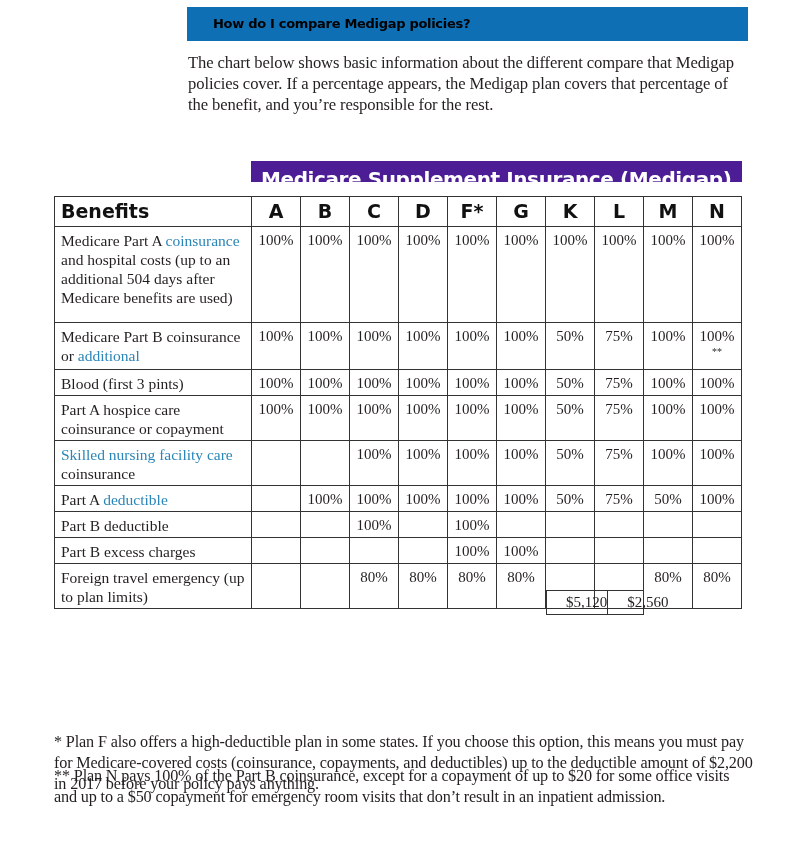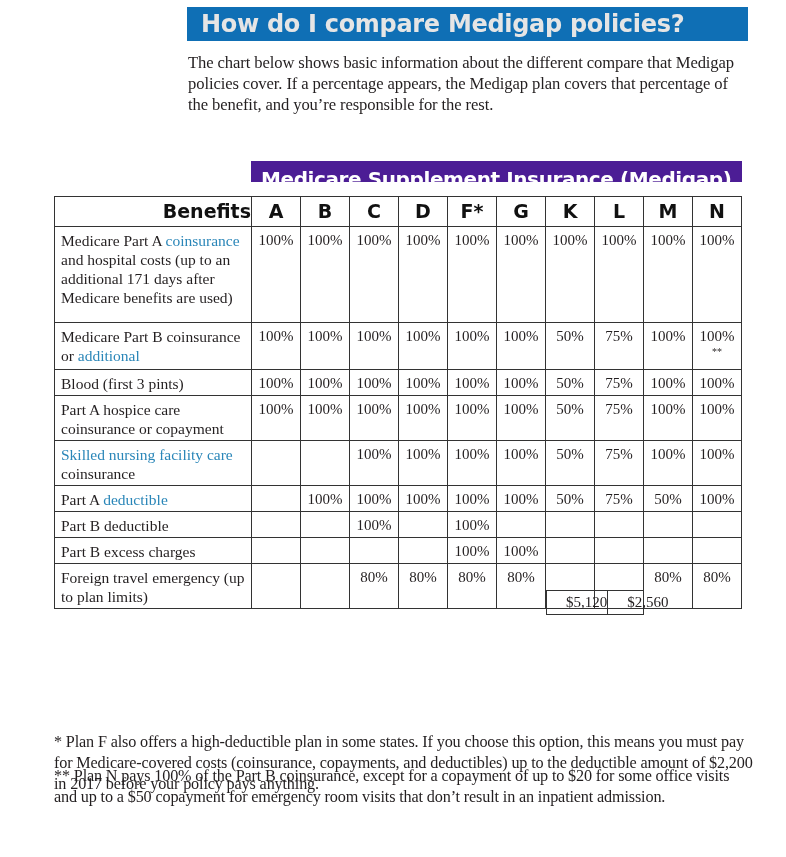--- a/index.html
+++ b/index.html
@@ -1,23 +1,23 @@
 <!DOCTYPE html>
 <html><head>
 <meta charset="utf-8">
 <style>
   * { box-sizing: border-box; margin: 0; padding: 0; }
   html, body { width: 786px; height: 857px; background: #ffffff; overflow: hidden; }
   body { position: relative; font-family: "Liberation Serif", "DejaVu Serif", serif; color: #231f20; }
 
   .title-banner {
     position: absolute; left: 187px; top: 7px; width: 561px; height: 34px;
-    background: #0f6fb5; color: #e5e5e5;
+    background: #0f6fb5; color: #000000;
     font-family: "DejaVu Sans", "Liberation Sans", sans-serif; font-weight: bold;
-    font-size: 24px; line-height: 34px; padding-left: 14px; letter-spacing: -0.3px;
+    font-size: 13px; line-height: 34px; padding-left: 26px; letter-spacing: -0.3px;
   }
   .intro {
     position: absolute; left: 188px; top: 52px; width: 560px;
     font-size: 16.6px; line-height: 21px; letter-spacing: -0.1px;
   }
 
   .plans-banner {
     position: absolute; left: 251px; top: 161px; width: 491px; height: 21px;
     background: #4c1d95; color: #ffffff;
     font-family: "DejaVu Sans", "Liberation Sans", sans-serif; font-weight: bold;
@@ -28,21 +28,21 @@
     position: absolute; left: 54px; top: 196px;
     border-collapse: collapse; table-layout: fixed;
   }
   table.grid td, table.grid th {
     border: 1.6px solid #333333; vertical-align: top;
   }
   table.grid th {
     font-family: "DejaVu Sans", "Liberation Sans", sans-serif; font-weight: bold;
     font-size: 19px; height: 30px; text-align: center; line-height: 28px; color: #111;
   }
-  table.grid th.benefits-head { text-align: right; padding-left: 18px; font-size: 19px; }
+  table.grid th.benefits-head { text-align: left; padding-left: 6px; font-size: 19px; }
   table.grid td.benefit {
     font-size: 15.5px; line-height: 19px; padding: 4px 5px 2px 6px; text-align: left;
   }
   table.grid td.val {
     font-size: 15px; line-height: 19px; text-align: center; padding-top: 4px;
   }
   .val .sub { display: block; font-size: 10px; line-height: 12px; }
   .link { color: #2a86b8; }
 
   col.c-benefit { width: 197px; }
@@ -97,21 +97,21 @@
         <th>F*</th>
         <th>G</th>
         <th>K</th>
         <th>L</th>
         <th>M</th>
         <th>N</th>
       </tr>
   </thead>
   <tbody id="table-body">
       <tr style="height: 96px;">
-        <td class="benefit"><span>Medicare Part A </span><span class="link">coinsurance</span><span> and hospital costs (up to an additional 171 days after Medicare benefits are used)</span></td>
+        <td class="benefit"><span>Medicare Part A </span><span class="link">coinsurance</span><span> and hospital costs (up to an additional 504 days after Medicare benefits are used)</span></td>
         <td class="val"><span>100%</span></td>
         <td class="val"><span>100%</span></td>
         <td class="val"><span>100%</span></td>
         <td class="val"><span>100%</span></td>
         <td class="val"><span>100%</span></td>
         <td class="val"><span>100%</span></td>
         <td class="val"><span>100%</span></td>
         <td class="val"><span>100%</span></td>
         <td class="val"><span>100%</span></td>
         <td class="val"><span>100%</span></td>

